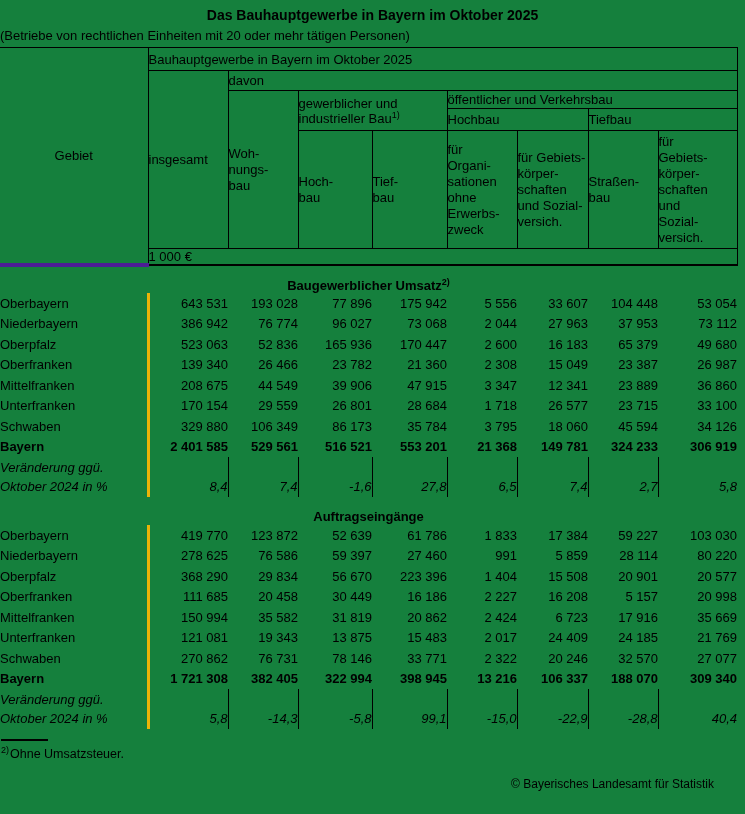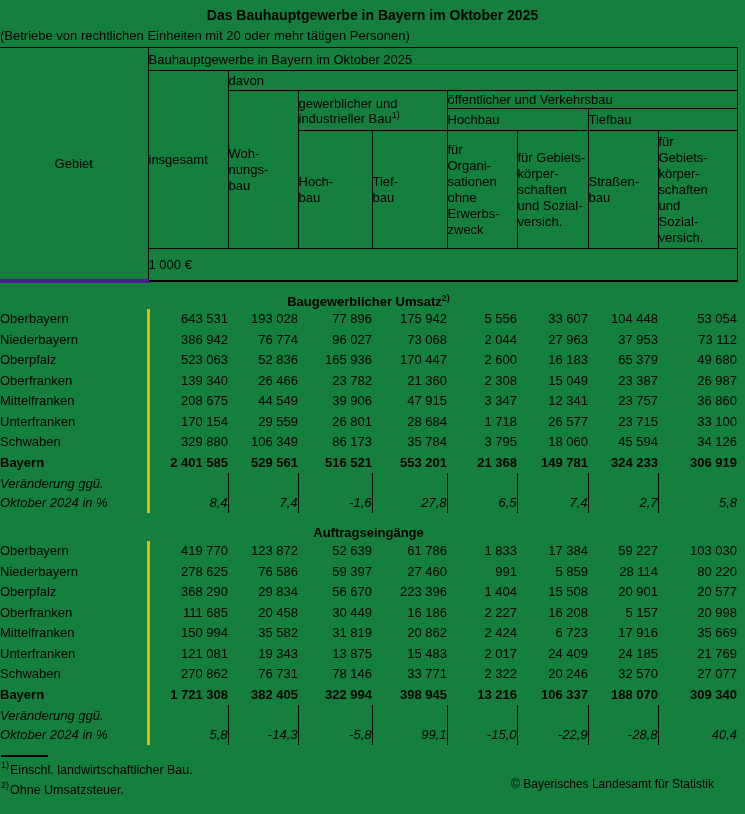--- a/index.html
+++ b/index.html
@@ -19,21 +19,21 @@
   
   .hb { border:1px solid #000; text-align:left; vertical-align:middle; font-size:13px; }
   .gebiet {
     border-top:1px solid #000; border-right:1px solid #000; border-bottom:4px solid #4c1d95;
     text-align:center; vertical-align:middle;
   }
   .unitcell { border-bottom:2px solid #000 !important; }
   .pre { white-space:pre-line; }
   .leaf { line-height:16px; }
   tr.hra { height:23px; } tr.hrb { height:20px; } tr.hrc1 { height:18px; }
-  tr.hrc2 { height:22px; } tr.hrd { height:118px; } tr.hre { height:32px; }
+  tr.hrc2 { height:22px; } tr.hrd { height:118px; } tr.hre { height:16px; }
 
   sup { font-size:9px; line-height:0; vertical-align:super; letter-spacing:0; }
 
   
   tr.sechdr { height:28px; }
   tr.sechdr td { text-align:center; font-weight:bold; vertical-align:middle; padding-top:11px; }
   tr.drow { height:20.5px; }
   td.lbl { text-align:left; padding-left:3px; border-right:3px solid #eab308; vertical-align:middle; }
   td.num { text-align:right; padding-right:9px; white-space:nowrap; vertical-align:middle; }
   tr.total td { font-weight:bold; }
@@ -170,21 +170,21 @@
           <td class="num">26 987</td>
         </tr>
         <tr class="drow">
           <td class="lbl">Mittelfranken</td>
           <td class="num">208 675</td>
           <td class="num">44 549</td>
           <td class="num">39 906</td>
           <td class="num">47 915</td>
           <td class="num">3 347</td>
           <td class="num">12 341</td>
-          <td class="num">23 757</td>
+          <td class="num">23 889</td>
           <td class="num">36 860</td>
         </tr>
         <tr class="drow">
           <td class="lbl">Unterfranken</td>
           <td class="num">170 154</td>
           <td class="num">29 559</td>
           <td class="num">26 801</td>
           <td class="num">28 684</td>
           <td class="num">1 718</td>
           <td class="num">26 577</td>
@@ -325,18 +325,17 @@
           <td class="num">99,1</td>
           <td class="num">-15,0</td>
           <td class="num">-22,9</td>
           <td class="num">-28,8</td>
           <td class="num">40,4</td>
         </tr>
       </tbody>
   </table>
 
   <div class="fnrule"></div>
-  <div class="footnote"><sup>1)</sup><span>Einschl. landwirtschaftlicher Bau.</span></div>
   <div class="footnote"><sup>2)</sup><span>Ohne Umsatzsteuer.</span></div>
 
   <div class="copyright">© Bayerisches Landesamt für Statistik</div>
 
 </div>
 
 </body></html>

